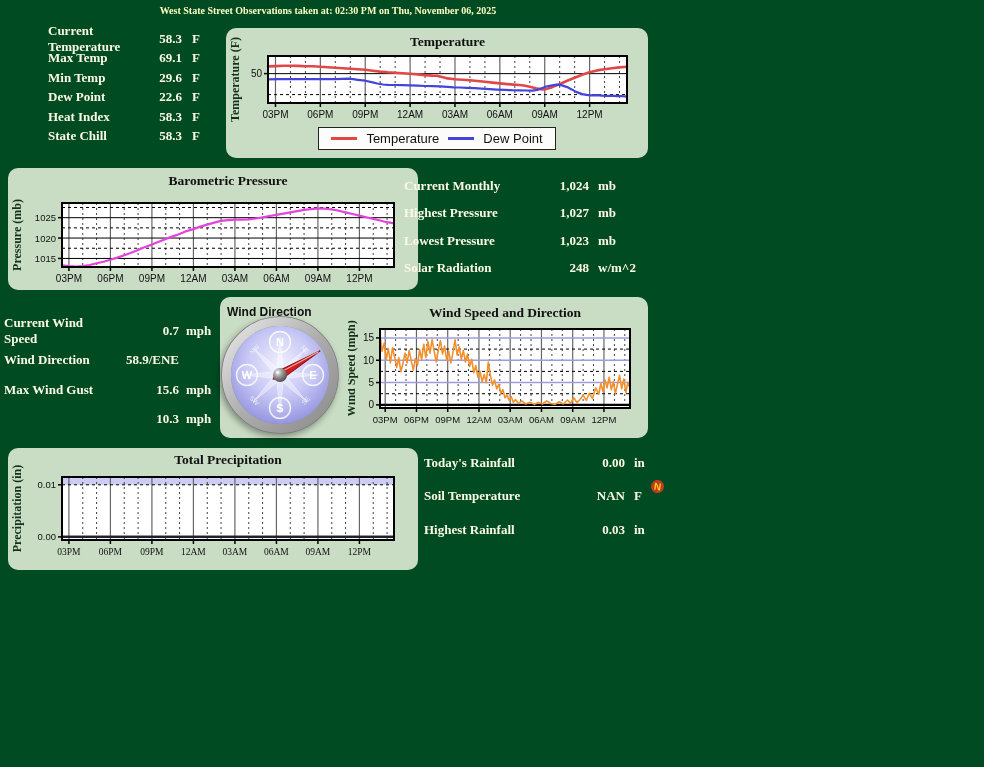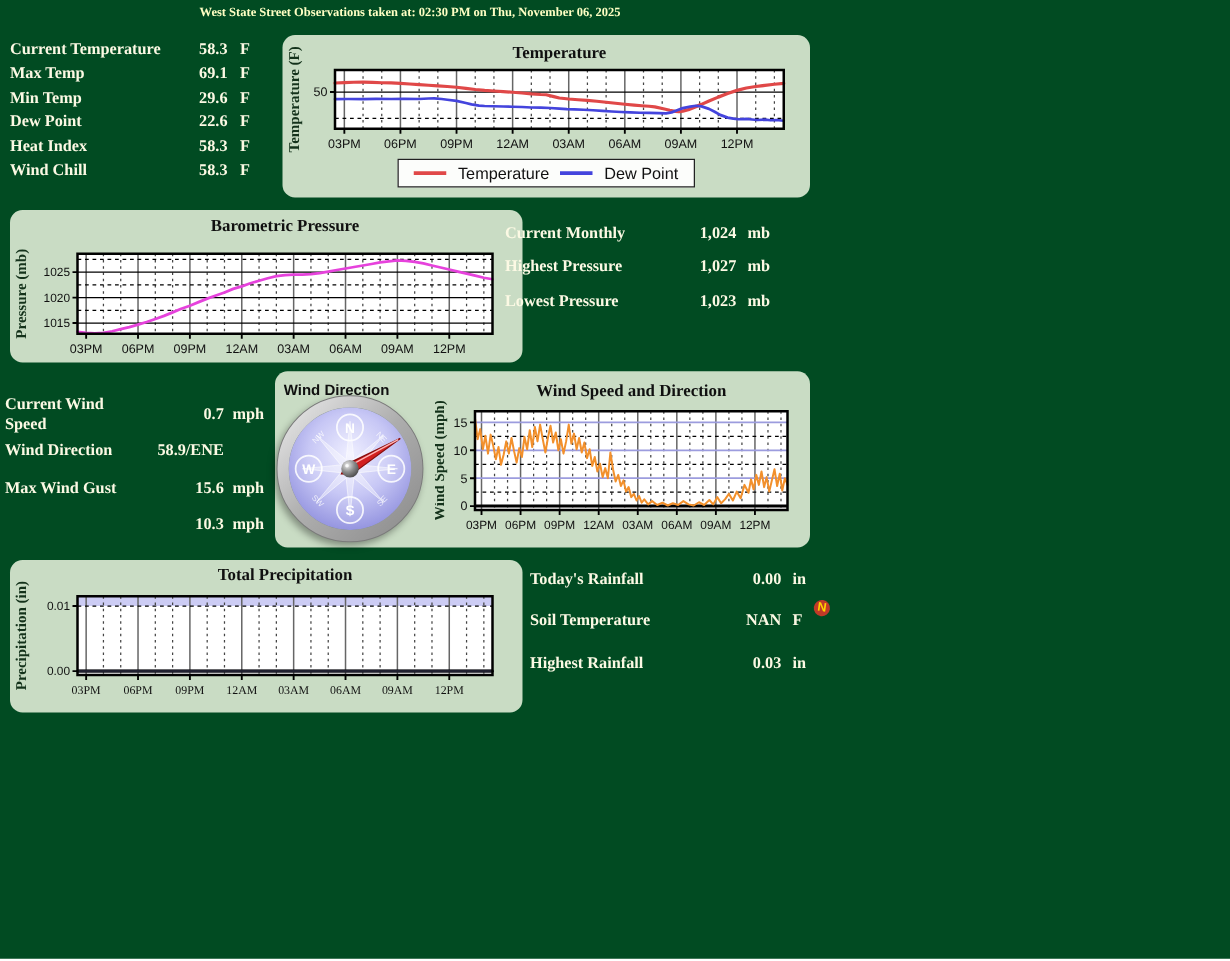--- a/index.html
+++ b/index.html
@@ -17,21 +17,21 @@
   #pressure-panel{left:8px;top:168px;width:410px;height:122px;}
   #wind-panel{left:220px;top:297px;width:428px;height:141px;}
   #precip-panel{left:8px;top:448px;width:410px;height:122px;}
 
   .stats{position:absolute;color:#FCF9E4;font-weight:bold;font-size:13px;}
   .srow{display:flex;align-items:center;}
   .slabel{flex:1;}
   .sval{text-align:right;}
   .sunit{text-align:left;}
   #temp-stats{left:8px;top:29px;width:200px;}
-  #temp-stats .srow{height:19.5px;}
+  #temp-stats .srow{height:19.5px;margin-left:40px;}
   #temp-stats .sval{width:44px;}
   #temp-stats .sunit{width:16px;margin-left:10px;}
   #pressure-stats{left:404px;top:172px;width:250px;}
   #pressure-stats .srow{height:27.5px;}
   #pressure-stats .sval{width:56px;}
   #pressure-stats .sunit{width:56px;margin-left:9px;}
   #wind-stats{left:4px;top:316px;width:212px;}
   #wind-stats .srow{height:29.5px;justify-content:flex-end;}
   #wind-stats .sval{width:78px;}
   #wind-stats .sunit{width:30px;margin-left:7px;}
@@ -88,21 +88,21 @@
       <span class="slabel">Dew Point</span>
       <span class="sval">22.6</span>
       <span class="sunit">F</span>
     </div>
   <div class="srow">
       <span class="slabel">Heat Index</span>
       <span class="sval">58.3</span>
       <span class="sunit">F</span>
     </div>
   <div class="srow">
-      <span class="slabel">Wind Chill</span>
+      <span class="slabel">State Chill</span>
       <span class="sval">58.3</span>
       <span class="sunit">F</span>
     </div>
 </div>
 
 <div class="panel" id="temp-panel">
   <svg width="422" height="96" viewBox="0 0 422 96">
       <rect x="42" y="28" width="359" height="47" fill="#FFFFFF"></rect>
       <line x1="49.479166666666664" y1="28" x2="49.479166666666664" y2="75" stroke="#666666" stroke-width="1.2"></line>
       <line x1="64.4375" y1="28" x2="64.4375" y2="75" stroke="#444444" stroke-width="1" stroke-dasharray="2,3"></line>
@@ -234,20 +234,25 @@
     </div>
   <div class="srow">
       <span class="slabel">Highest Pressure</span>
       <span class="sval">1,027</span>
       <span class="sunit">mb</span>
     </div>
   <div class="srow">
       <span class="slabel">Lowest Pressure</span>
       <span class="sval">1,023</span>
       <span class="sunit">mb</span>
+    </div>
+  <div class="srow">
+      <span class="slabel">Solar Radiation</span>
+      <span class="sval">248</span>
+      <span class="sunit">w/m^2</span>
     </div>
 </div>
 
 <div class="stats" id="wind-stats">
   <div class="srow">
       <span class="slabel">Current Wind Speed</span>
       <span class="sval">0.7</span>
       <span class="sunit">mph</span>
     </div>
   <div class="srow">

